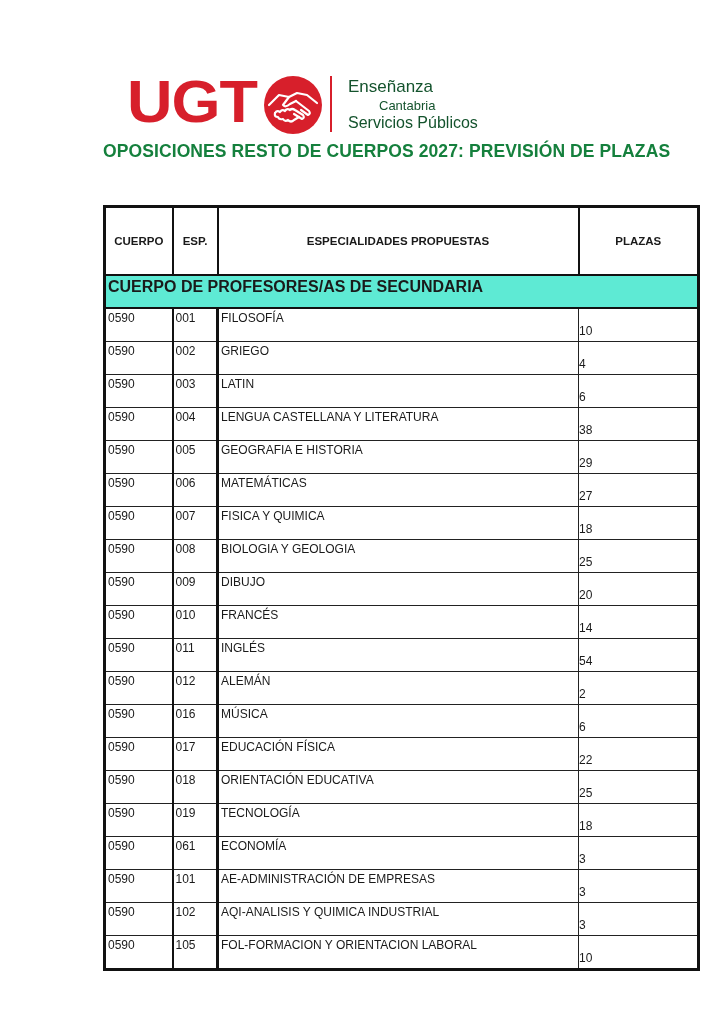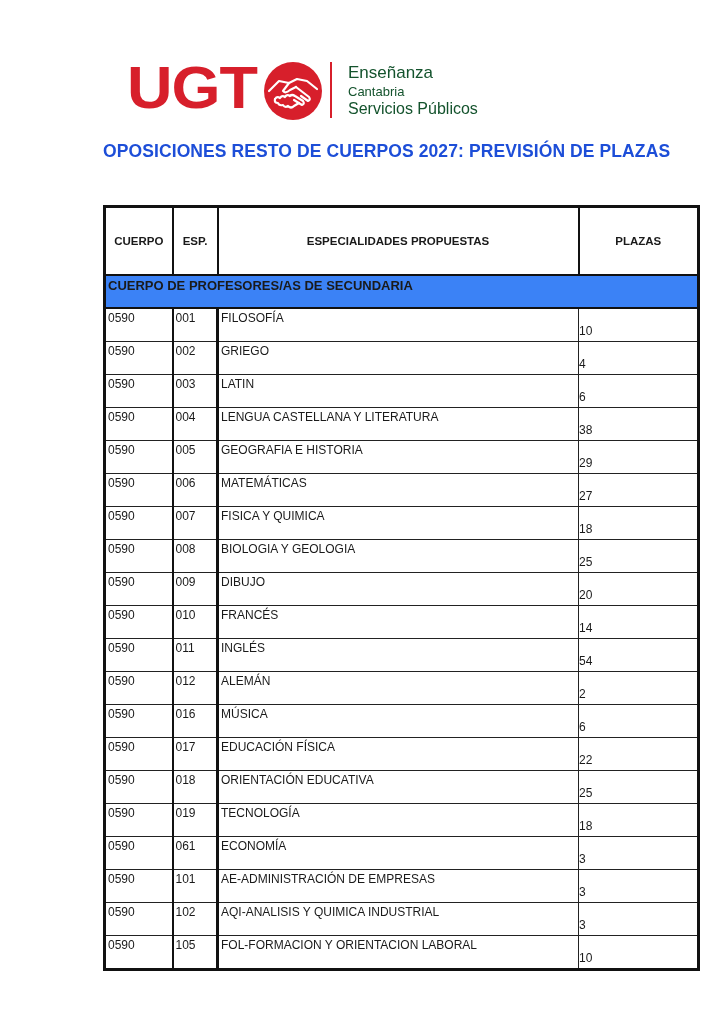--- a/index.html
+++ b/index.html
@@ -1,40 +1,40 @@
 <!DOCTYPE html>
 <html><head>
   <meta charset="utf-8">
   <style>
     html, body { margin: 0; padding: 0; background: #ffffff; }
     body { width: 725px; height: 1024px; position: relative; overflow: hidden; font-family: "Liberation Sans", sans-serif; color: #1a1a1a; }
 
     
-    .logo { position: absolute; left: 127px; top: 58px; height: 62px; width: 360px; }
+    .logo { position: absolute; left: 127px; top: 72px; height: 62px; width: 360px; }
     .logo-ugt { position: absolute; left: 0; top: 2px; font-family: "Liberation Sans", sans-serif; font-weight: bold; font-size: 60px; line-height: 56px; color: #d71f2b; letter-spacing: -1px; transform: scaleX(1.05); transform-origin: left; }
     .logo-mark { position: absolute; left: 136px; top: 3px; width: 60px; height: 60px; }
     .logo-divider { position: absolute; left: 203px; top: 4px; width: 2px; height: 56px; background: #d71f2b; }
     .logo-text { position: absolute; left: 221px; top: 6px; color: #14532d; }
     .logo-line1 { font-size: 17px; line-height: 18px; }
-    .logo-line2 { font-size: 13px; line-height: 15px; margin-top: 2px; }
+    .logo-line2 { font-size: 13px; line-height: 15px; margin-top: 2px; margin-left: 31px; }
     .logo-line3 { font-size: 16px; line-height: 18px; margin-top: 1px; }
 
     
-    .doc-title { position: absolute; left: 103px; top: 141px; font-family: "Liberation Sans", sans-serif; font-weight: bold; font-size: 17.5px; color: #1d4ed8; letter-spacing: 0.1px; }
+    .doc-title { position: absolute; left: 103px; top: 141px; font-family: "Liberation Sans", sans-serif; font-weight: bold; font-size: 17.5px; color: #15803d; letter-spacing: 0.1px; }
 
     
     .tbl { position: absolute; left: 103px; top: 205px; width: 594px; border-collapse: collapse; table-layout: fixed; font-family: "Liberation Sans", sans-serif; font-size: 12px; }
     .tbl col.c1 { width: 68px; }
     .tbl col.c2 { width: 45px; }
     .tbl col.c3 { width: 361px; }
     .tbl col.c4 { width: 120px; }
     .tbl th { height: 66px; border: 2px solid #111; border-top: 3px solid #111; font-weight: bold; font-size: 11.5px; text-align: center; vertical-align: middle; padding: 0; }
     .tbl th.first { border-left: 3px solid #111; }
     .tbl th.last { border-right: 3px solid #111; }
-    .tbl .section td { height: 29px; background: #3b82f6; border: 2px solid #111; border-left: 3px solid #111; border-right: 3px solid #111; font-weight: bold; font-size: 13px; vertical-align: top; padding: 2px 3px 0 2px; }
+    .tbl .section td { height: 29px; background: #5eead4; border: 2px solid #111; border-left: 3px solid #111; border-right: 3px solid #111; font-weight: bold; font-size: 16px; vertical-align: top; padding: 2px 3px 0 2px; }
     .tbl .row td { height: 29px; border-top: 1px solid #222; border-bottom: 1px solid #222; vertical-align: top; padding: 2px 3px 0 2px; font-size: 12px; }
     .tbl .row td.cuerpo { border-left: 3px solid #111; border-right: 2px solid #111; }
     .tbl .row td.esp { border-right: 3px solid #111; }
     .tbl .row td.name { border-right: 1px solid #222; margin-left: 17px; }
     .tbl .row td.plazas { border-right: 3px solid #111; text-align: left; vertical-align: bottom; padding: 0 2px 3px 0; }
     .tbl .row:last-child td { border-bottom: 3px solid #111; }
   </style>
 </head>
 <body>
 

